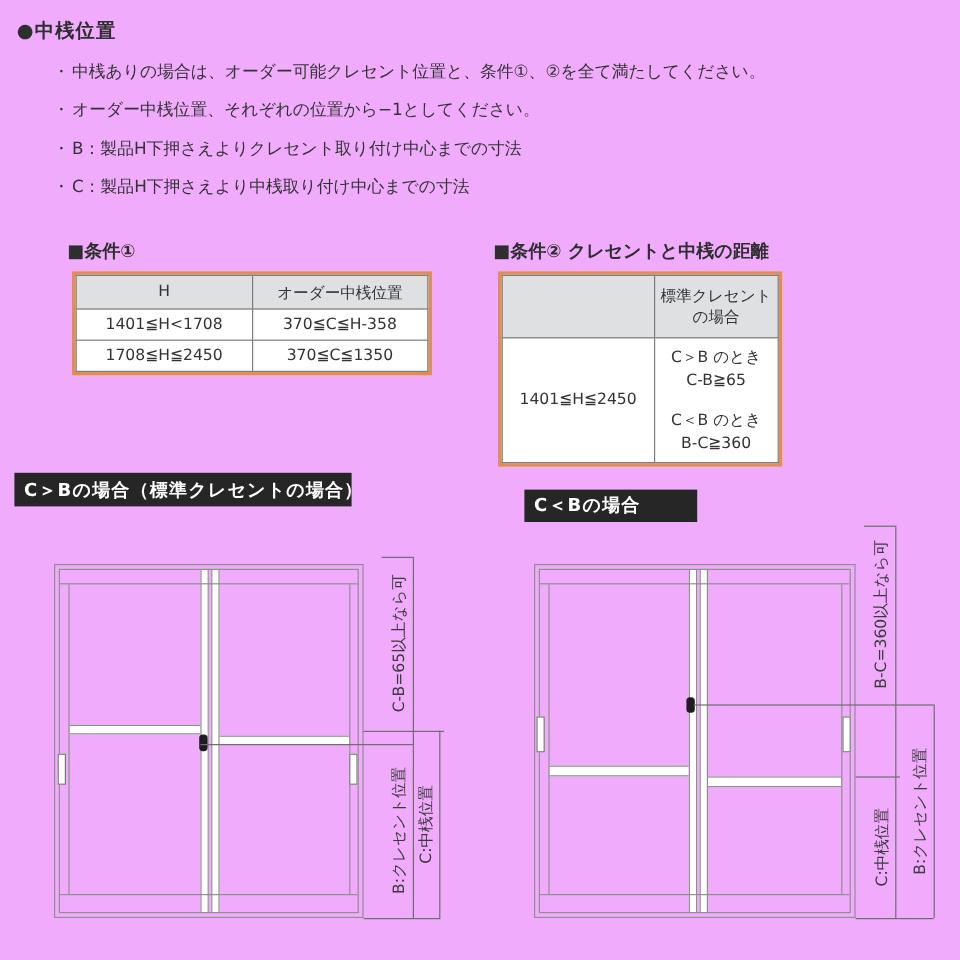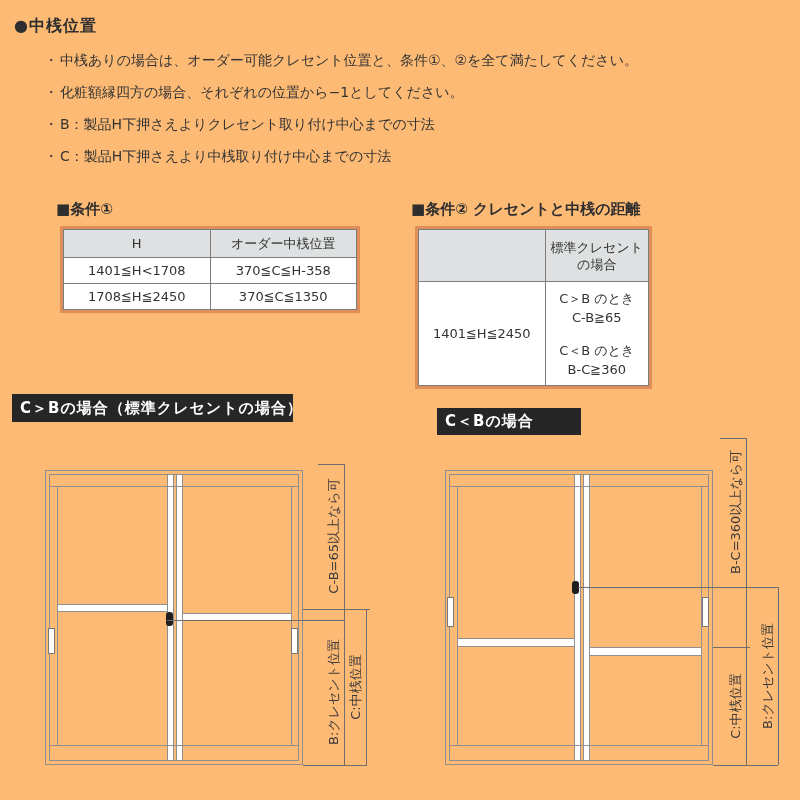--- a/index.html
+++ b/index.html
@@ -1,18 +1,18 @@
 <!DOCTYPE html>
 <html><head>
 <meta charset="utf-8">
 <style>
   html,body{margin:0;padding:0;background:#fff;}
   *{box-sizing:border-box;}
   .canvas{
-    position:relative;width:800px;height:800px;background:#fdba74;overflow:hidden;
+    position:relative;width:800px;height:800px;background:#f0abfc;overflow:hidden;
     font-family:"DejaVu Sans","Liberation Sans",sans-serif;color:#333;
   }
   .doc-title{position:absolute;left:14px;top:16px;font-size:16px;font-weight:bold;color:#2e2e2e;letter-spacing:1px;}
   .notes{position:absolute;left:44px;top:50px;width:740px;}
   .note{margin-bottom:12px;font-size:14px;line-height:20px;color:#333;white-space:nowrap;}
   .note .marker{display:inline-block;width:16px;}
   .sec-title{position:absolute;font-size:15px;font-weight:bold;color:#2e2e2e;}
   .t1{left:56px;top:200px;}
   .t2{left:411px;top:200px;}
   .tblwrap{position:absolute;border:3px solid #df8e58;background:#fff;}
@@ -41,21 +41,21 @@
 </style>
 </head>
 <body>
 
 <div class="canvas">
 
   <div class="doc-title">●中桟位置</div>
 
   <div class="notes">
     <div class="note"><span class="marker">・</span><span>中桟ありの場合は、オーダー可能クレセント位置と、条件①、②を全て満たしてください。</span></div>
-    <div class="note"><span class="marker">・</span><span>化粧額縁四方の場合、それぞれの位置から−1としてください。</span></div>
+    <div class="note"><span class="marker">・</span><span>オーダー中桟位置、それぞれの位置から−1としてください。</span></div>
     <div class="note"><span class="marker">・</span><span>B：製品H下押さえよりクレセント取り付け中心までの寸法</span></div>
     <div class="note"><span class="marker">・</span><span>C：製品H下押さえより中桟取り付け中心までの寸法</span></div>
   </div>
 
   <div class="sec-title t1">■条件①</div>
   <div class="sec-title t2">■条件② クレセントと中桟の距離</div>
 
   <div class="tblwrap tw1">
     <table class="tbl">
       <tbody>

